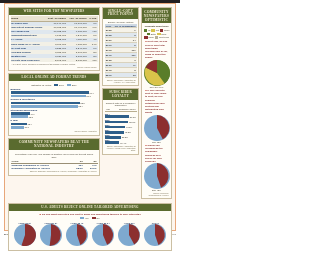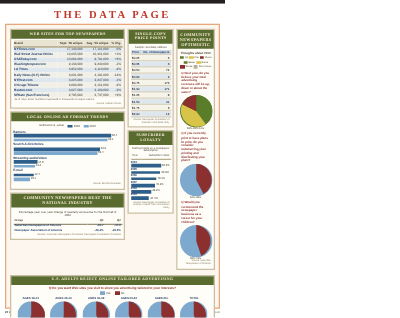--- a/index.html
+++ b/index.html
@@ -55,23 +55,20 @@
   .ctbl td{padding:.6px 1px;}
   .ctbl .hdr td{border-bottom:.4px solid #9a9076;font-weight:bold;color:#4a4636;}
   .ctbl .bold td{font-weight:bold;color:#1b3c6b;}
   .cap{font-size:2.3px;color:#4a4636;text-align:center;padding:1.5px 2px .5px;line-height:1.3;}
 </style>
 </head>
 <body>
 
 <div class="page">
   <div class="topbar"></div>
-  <div class="masthead">
-    <span class="title">THE DATA PAGE</span>
-  </div>
 
   <div class="sheet">
     <div class="cols">
 
       <div class="colA">
 
         <div class="panel">
           <div class="phead">WEB SITES FOR TOP NEWSPAPERS</div>
           <div class="pbody">
             <table>

